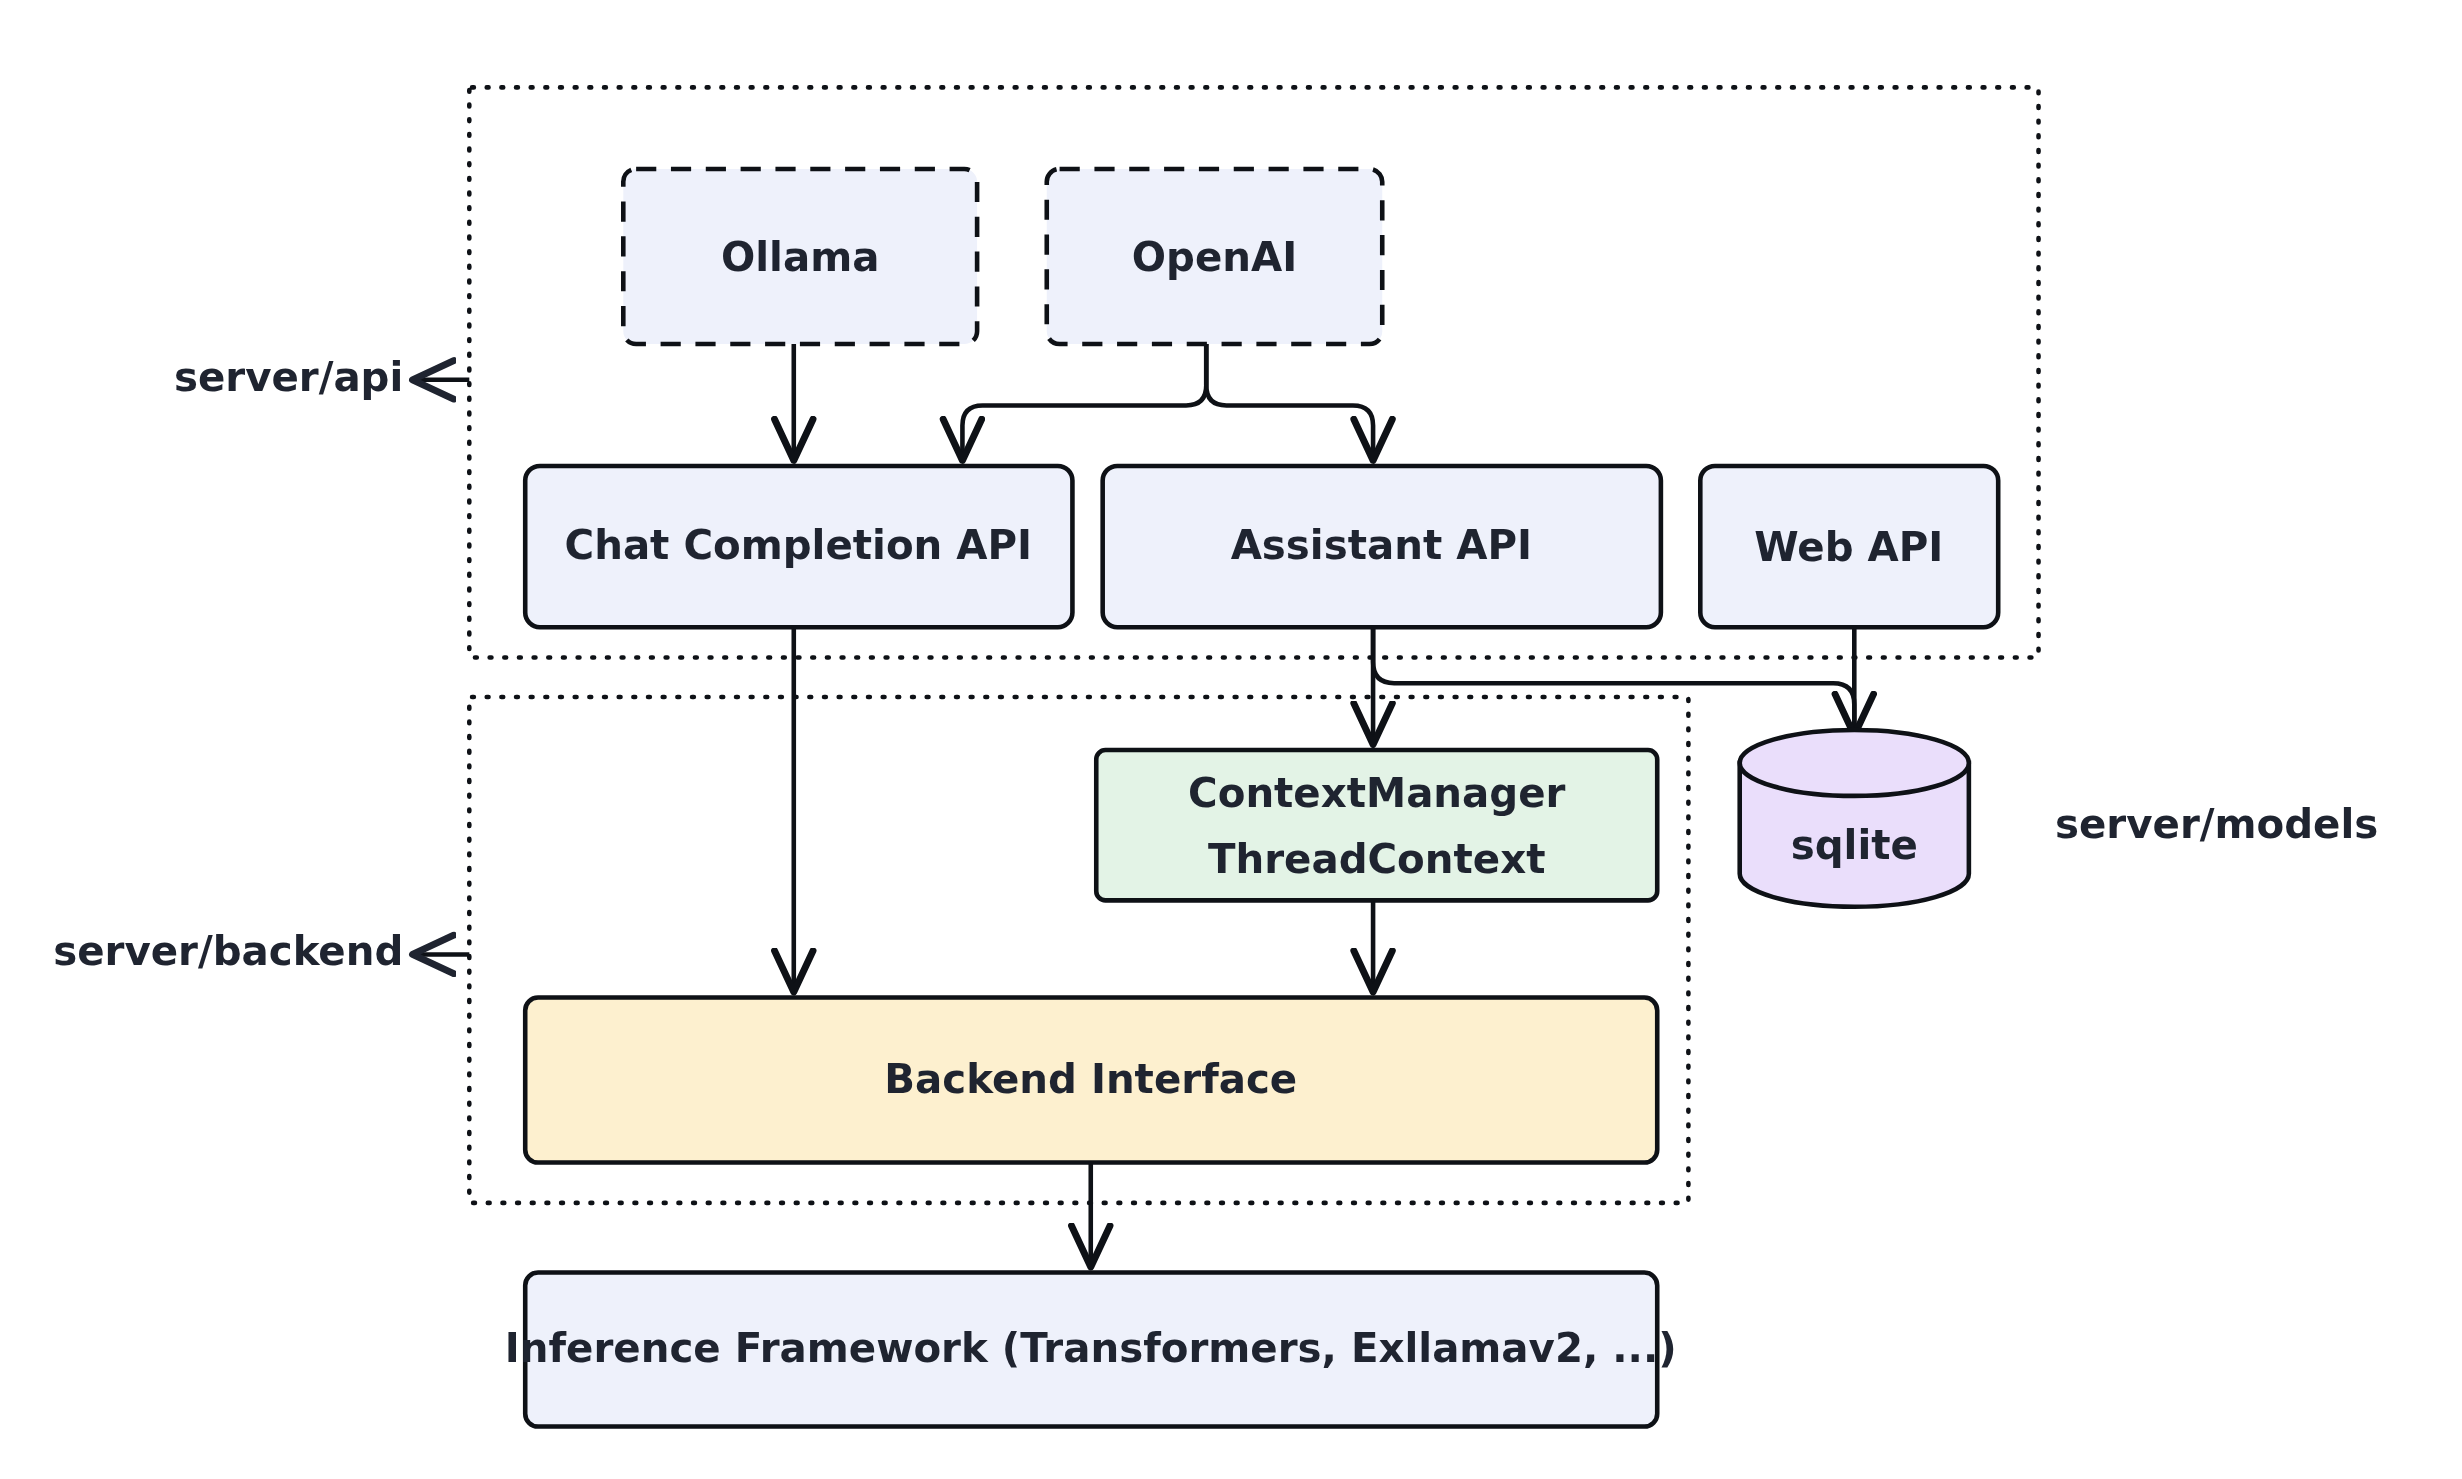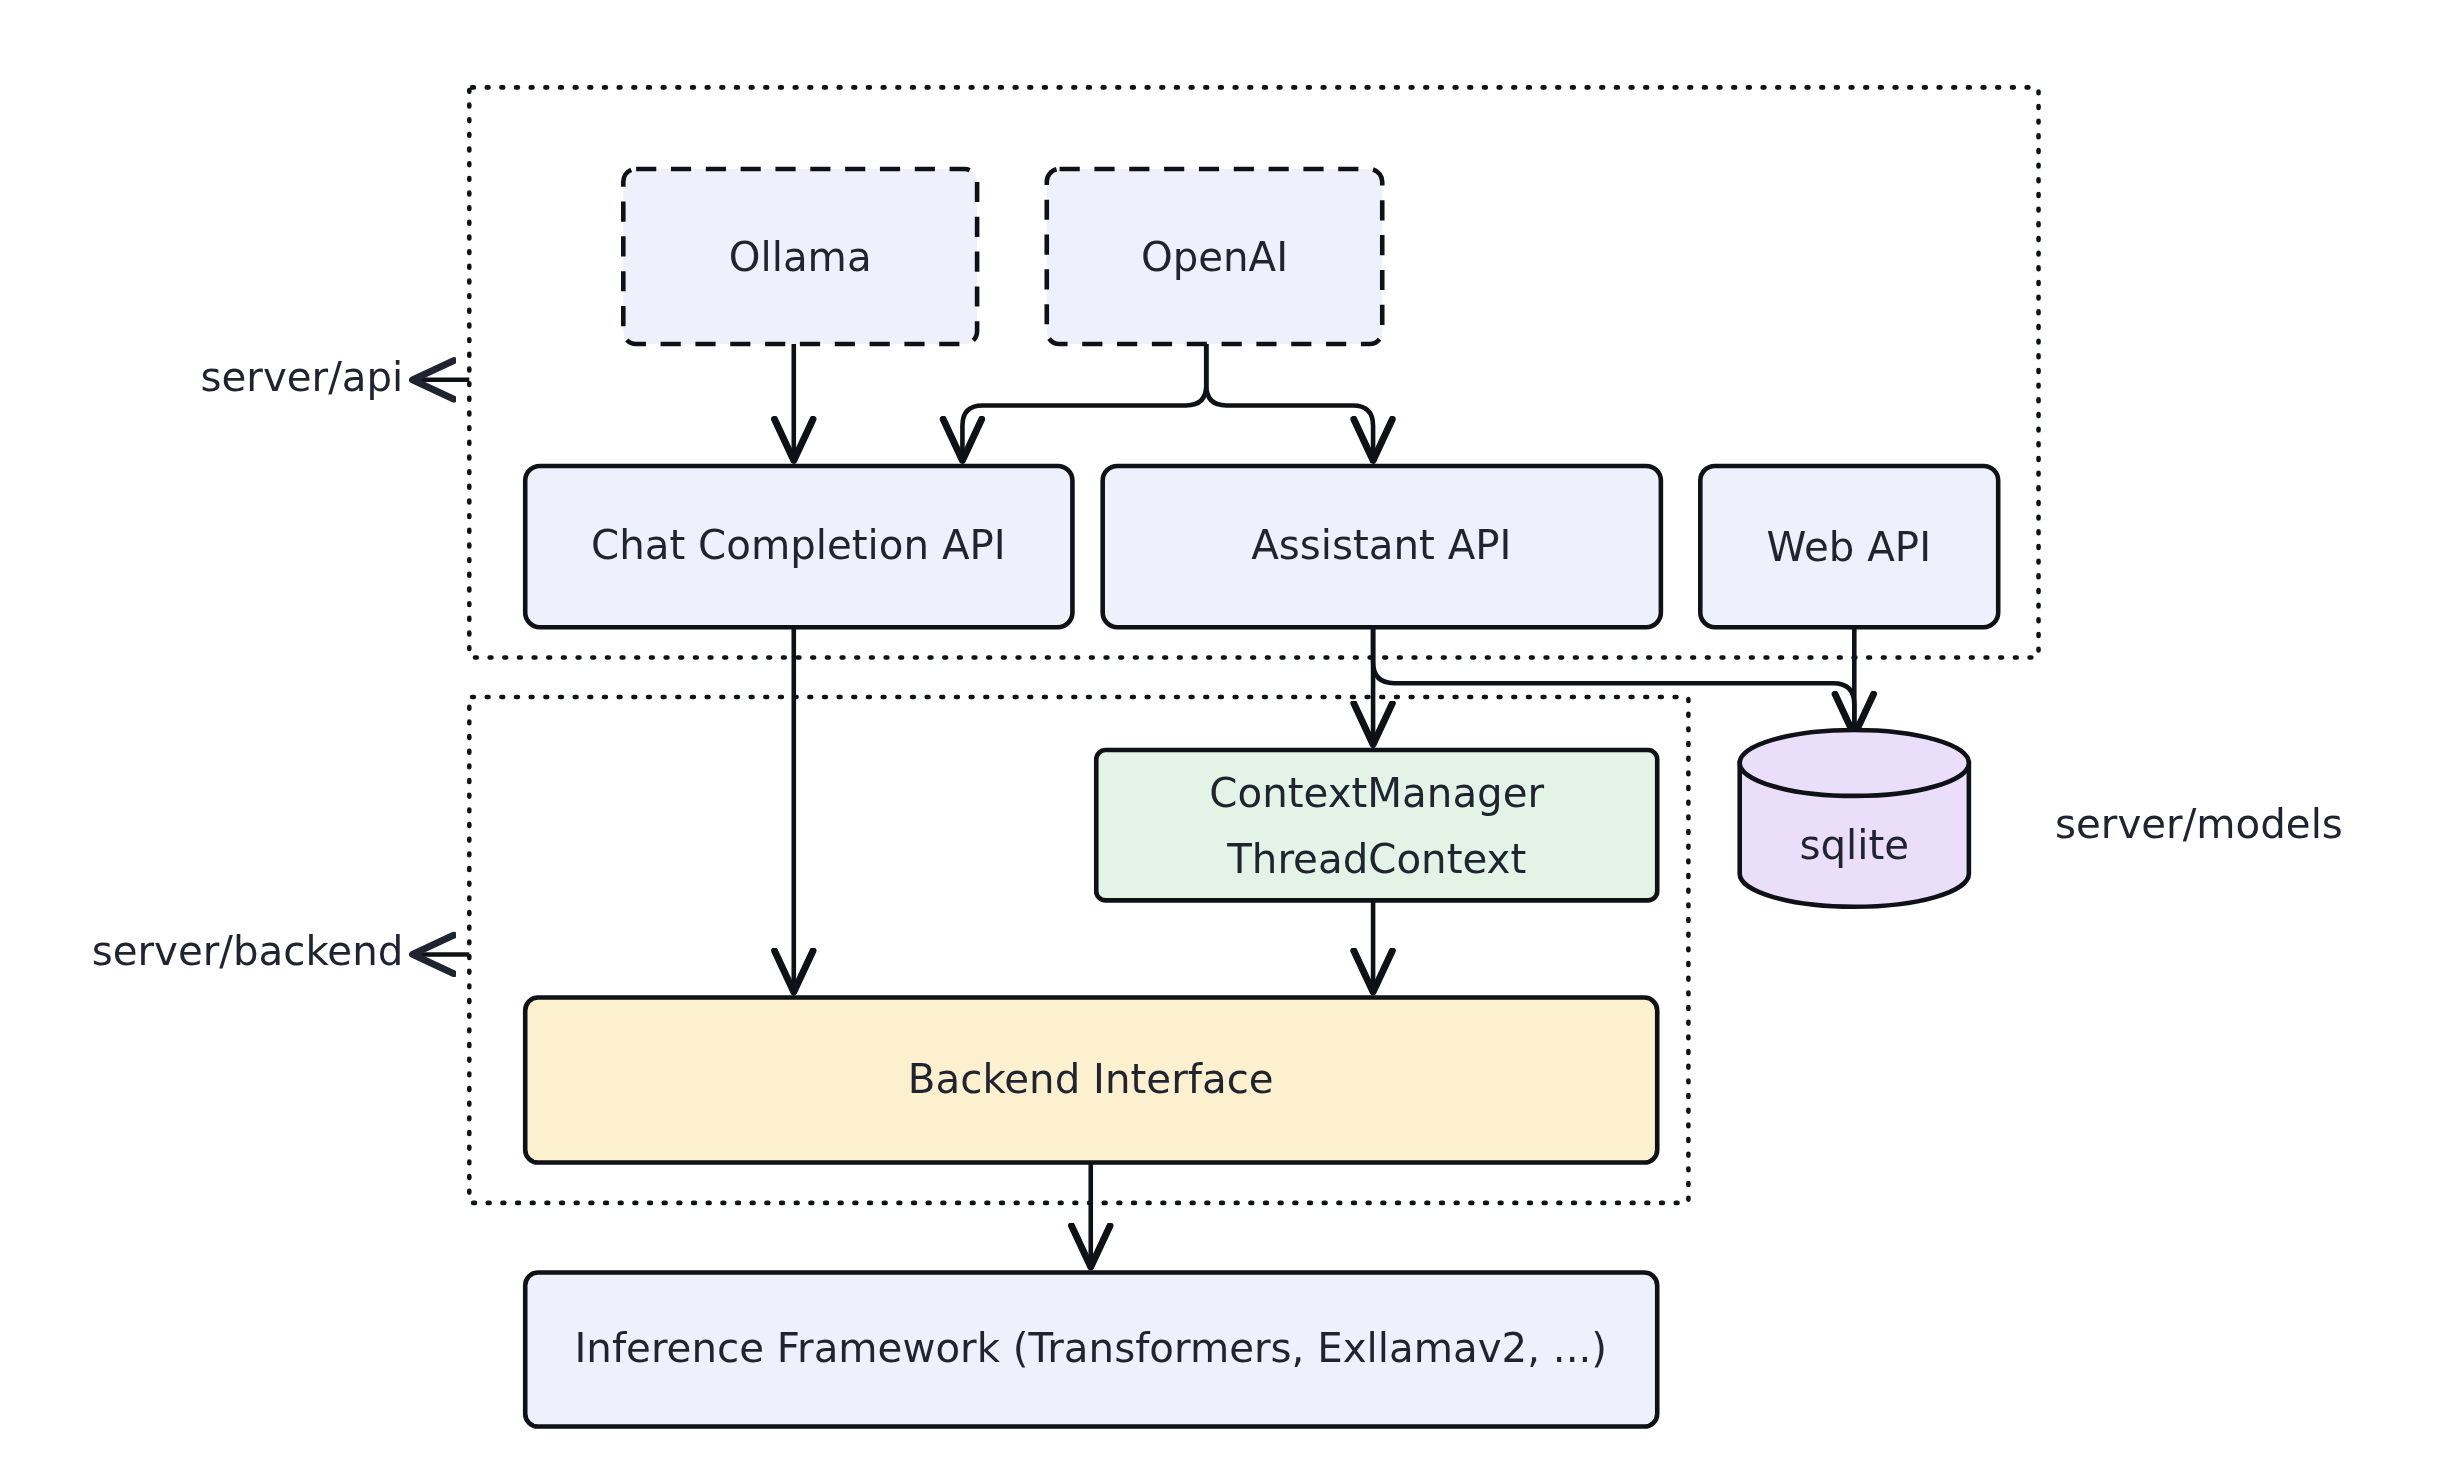--- a/index.html
+++ b/index.html
@@ -12,20 +12,21 @@
     height: 1480px;
     font-family: "DejaVu Sans", "Liberation Sans", sans-serif;
     position: relative;
     overflow: hidden;
   }
   #diagram-root {
     position: absolute;
     inset: 0;
     width: 2462px;
     height: 1144px;
+    font-weight: bold;
   }
   svg#diagram-svg {
     position: absolute;
     top: 0;
     left: 0;
     width: 2462px;
     height: 1480px;
   }
   .node-label {
     font-family: "DejaVu Sans", "Liberation Sans", sans-serif;

